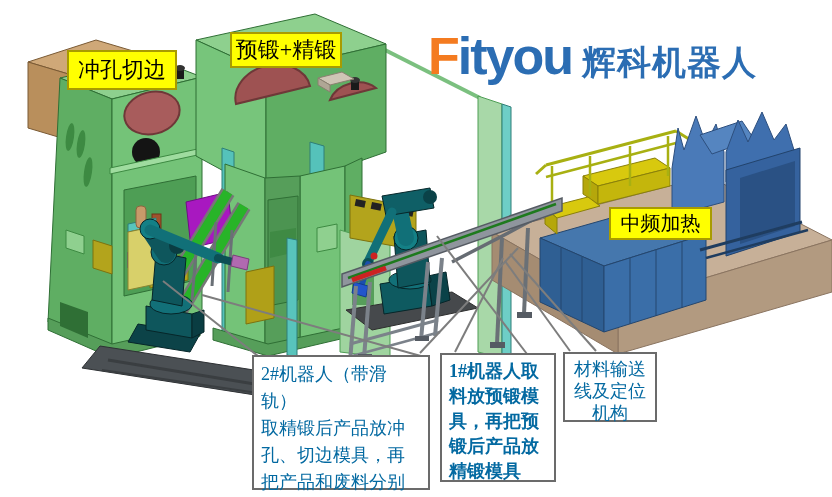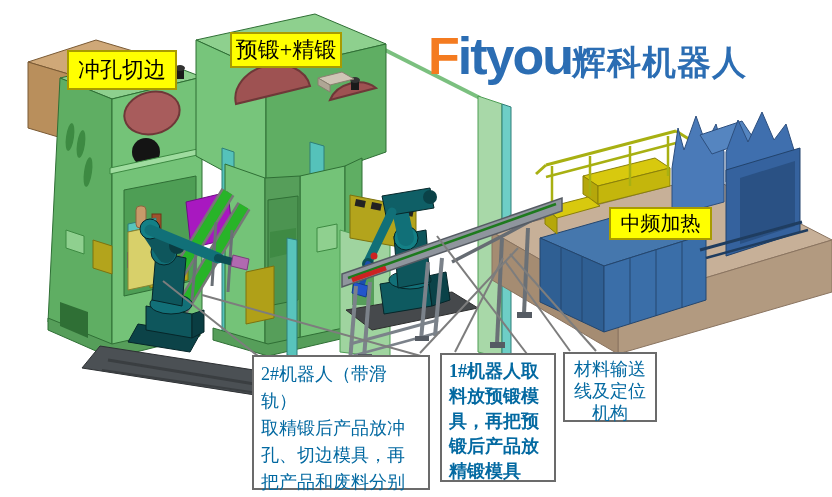--- a/index.html
+++ b/index.html
@@ -22,21 +22,21 @@
   .callout.c1{left:252px;top:355px;width:178px;height:135px;}
   .callout.c2{left:440px;top:353px;width:116px;height:129px;line-height:25px;font-weight:bold;}
   .callout.c3{left:563px;top:352px;width:94px;height:70px;line-height:22px;text-align:center;}
 
   
   .logo{position:absolute;left:428px;top:22px;width:330px;height:56px;display:flex;
         align-items:baseline;z-index:3;white-space:nowrap;}
   .logo .lat{font-size:52px;font-weight:bold;letter-spacing:-2px;line-height:52px;}
   .logo .f{color:#f47b20;}
   .logo .rest{color:#2b6db3;margin-top:8px;}
-  .logo .cn{color:#2b6db3;font-size:34px;font-weight:bold;letter-spacing:1px;}
+  .logo .cn{color:#2b6db3;font-size:34px;font-weight:bold;margin-left:10px;letter-spacing:1px;}
 </style>
 </head>
 <body>
 
 <div class="stage">
 
 <svg width="832" height="497" viewBox="0 0 832 497">
 
   <g>
     <polygon points="28,62 96,40 170,62 102,84" fill="#cfa878" stroke="#7a5a34" stroke-width="1"></polygon>

